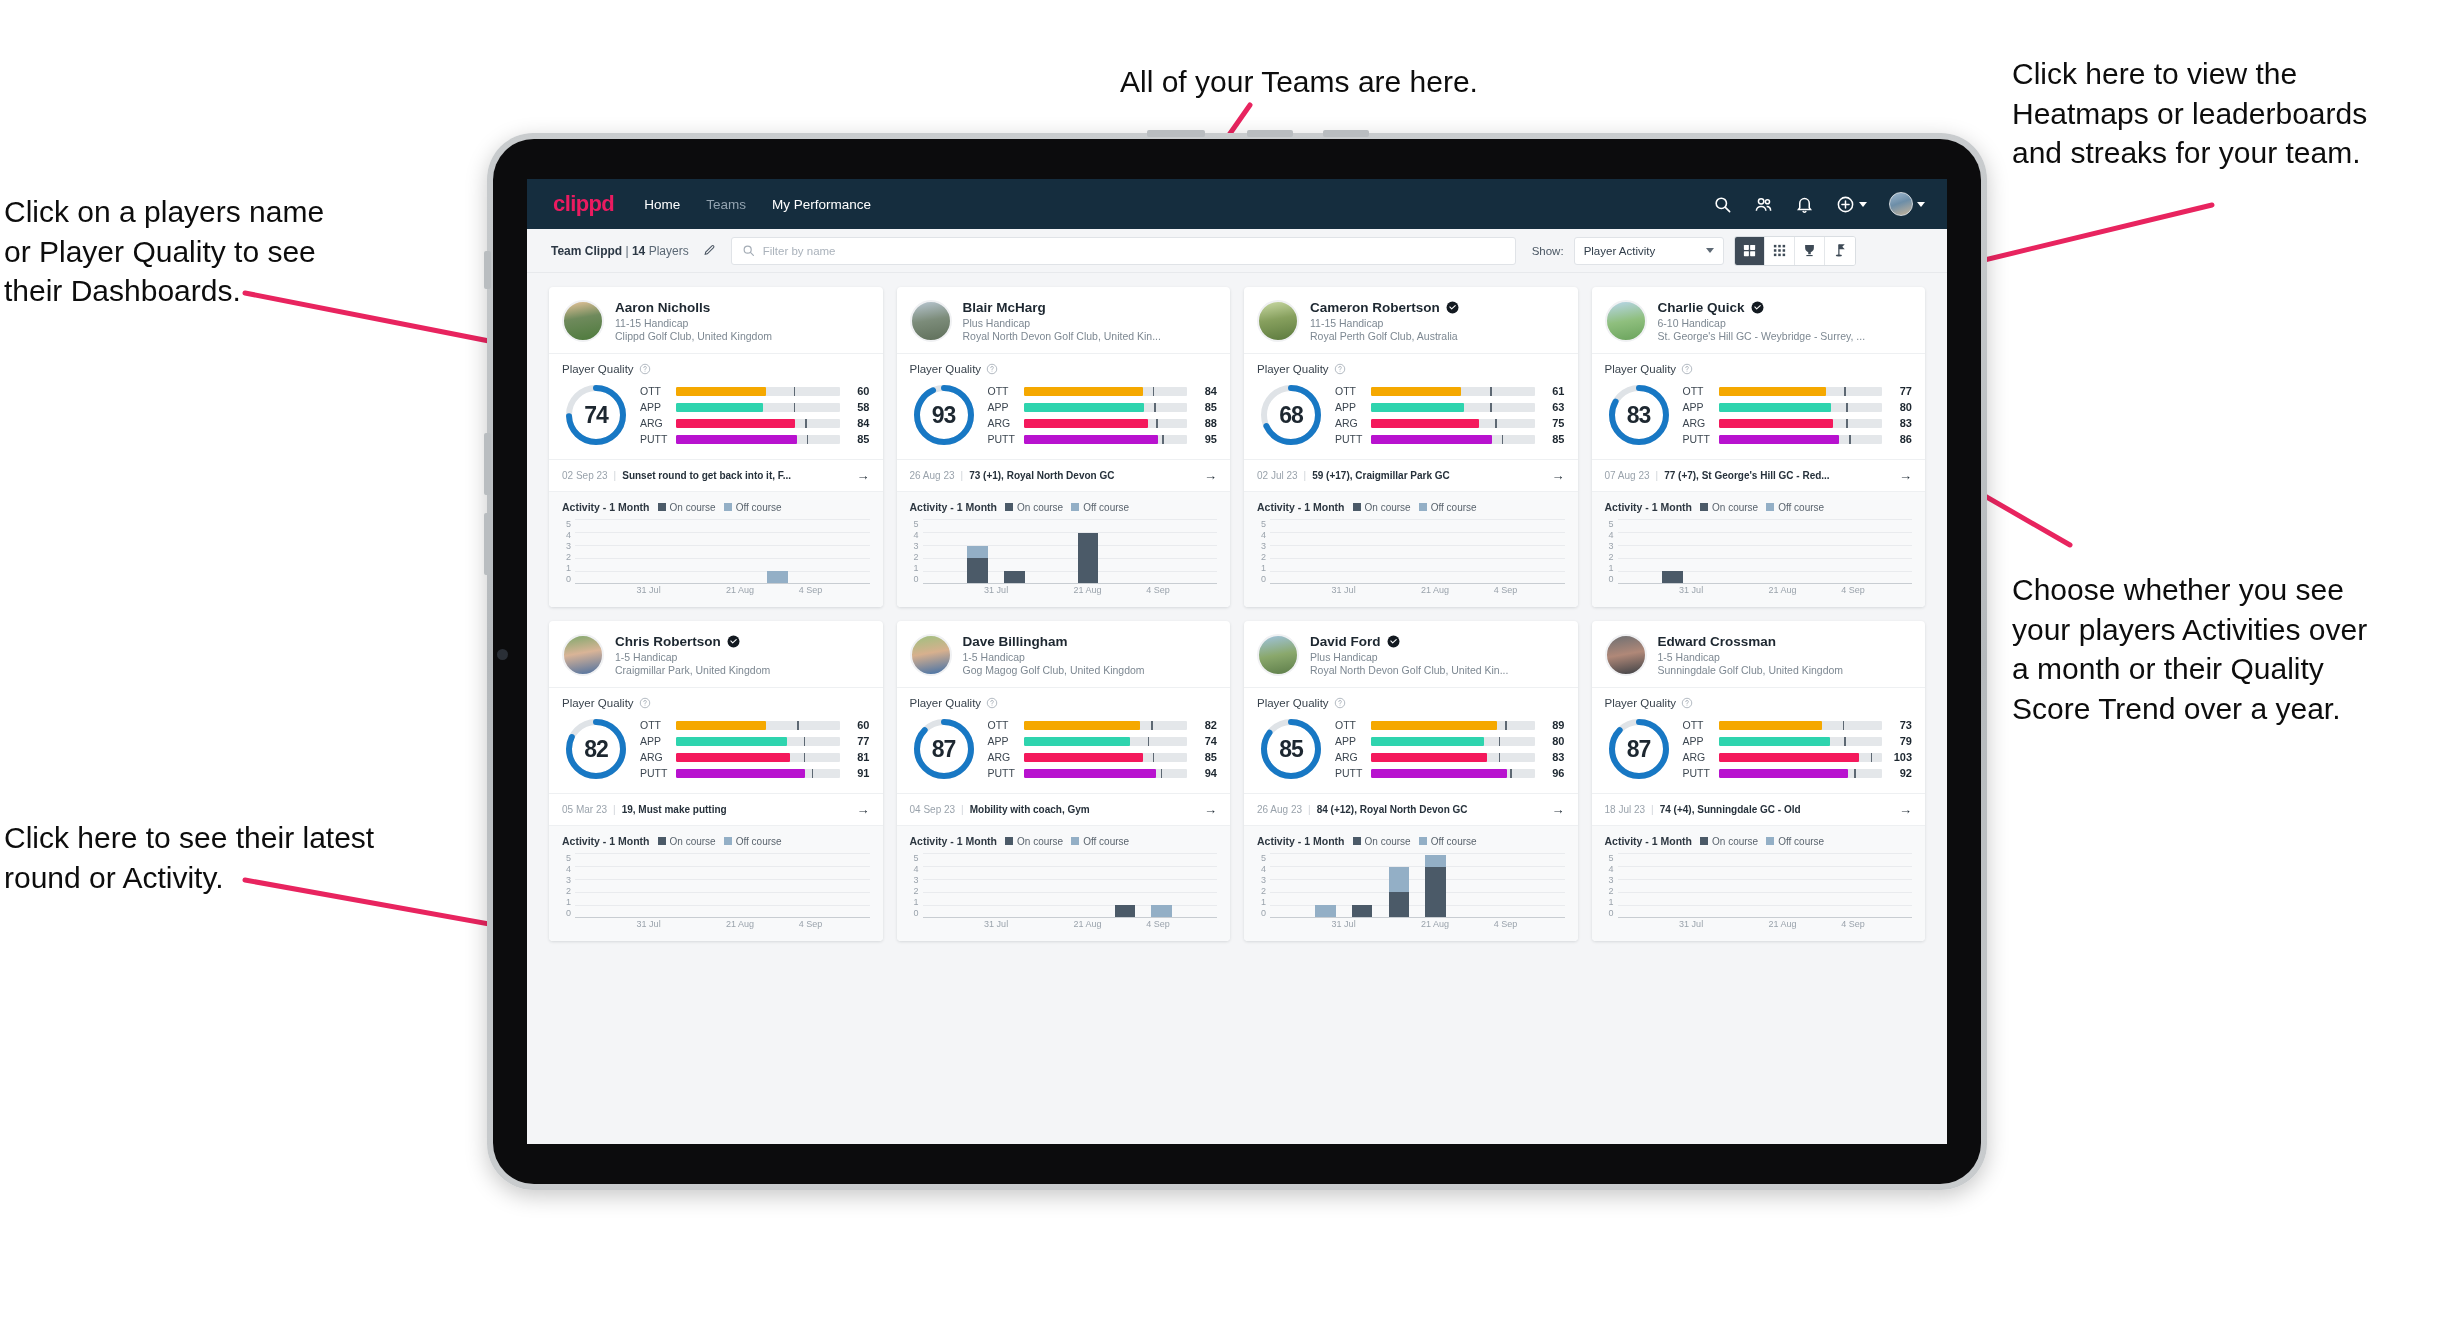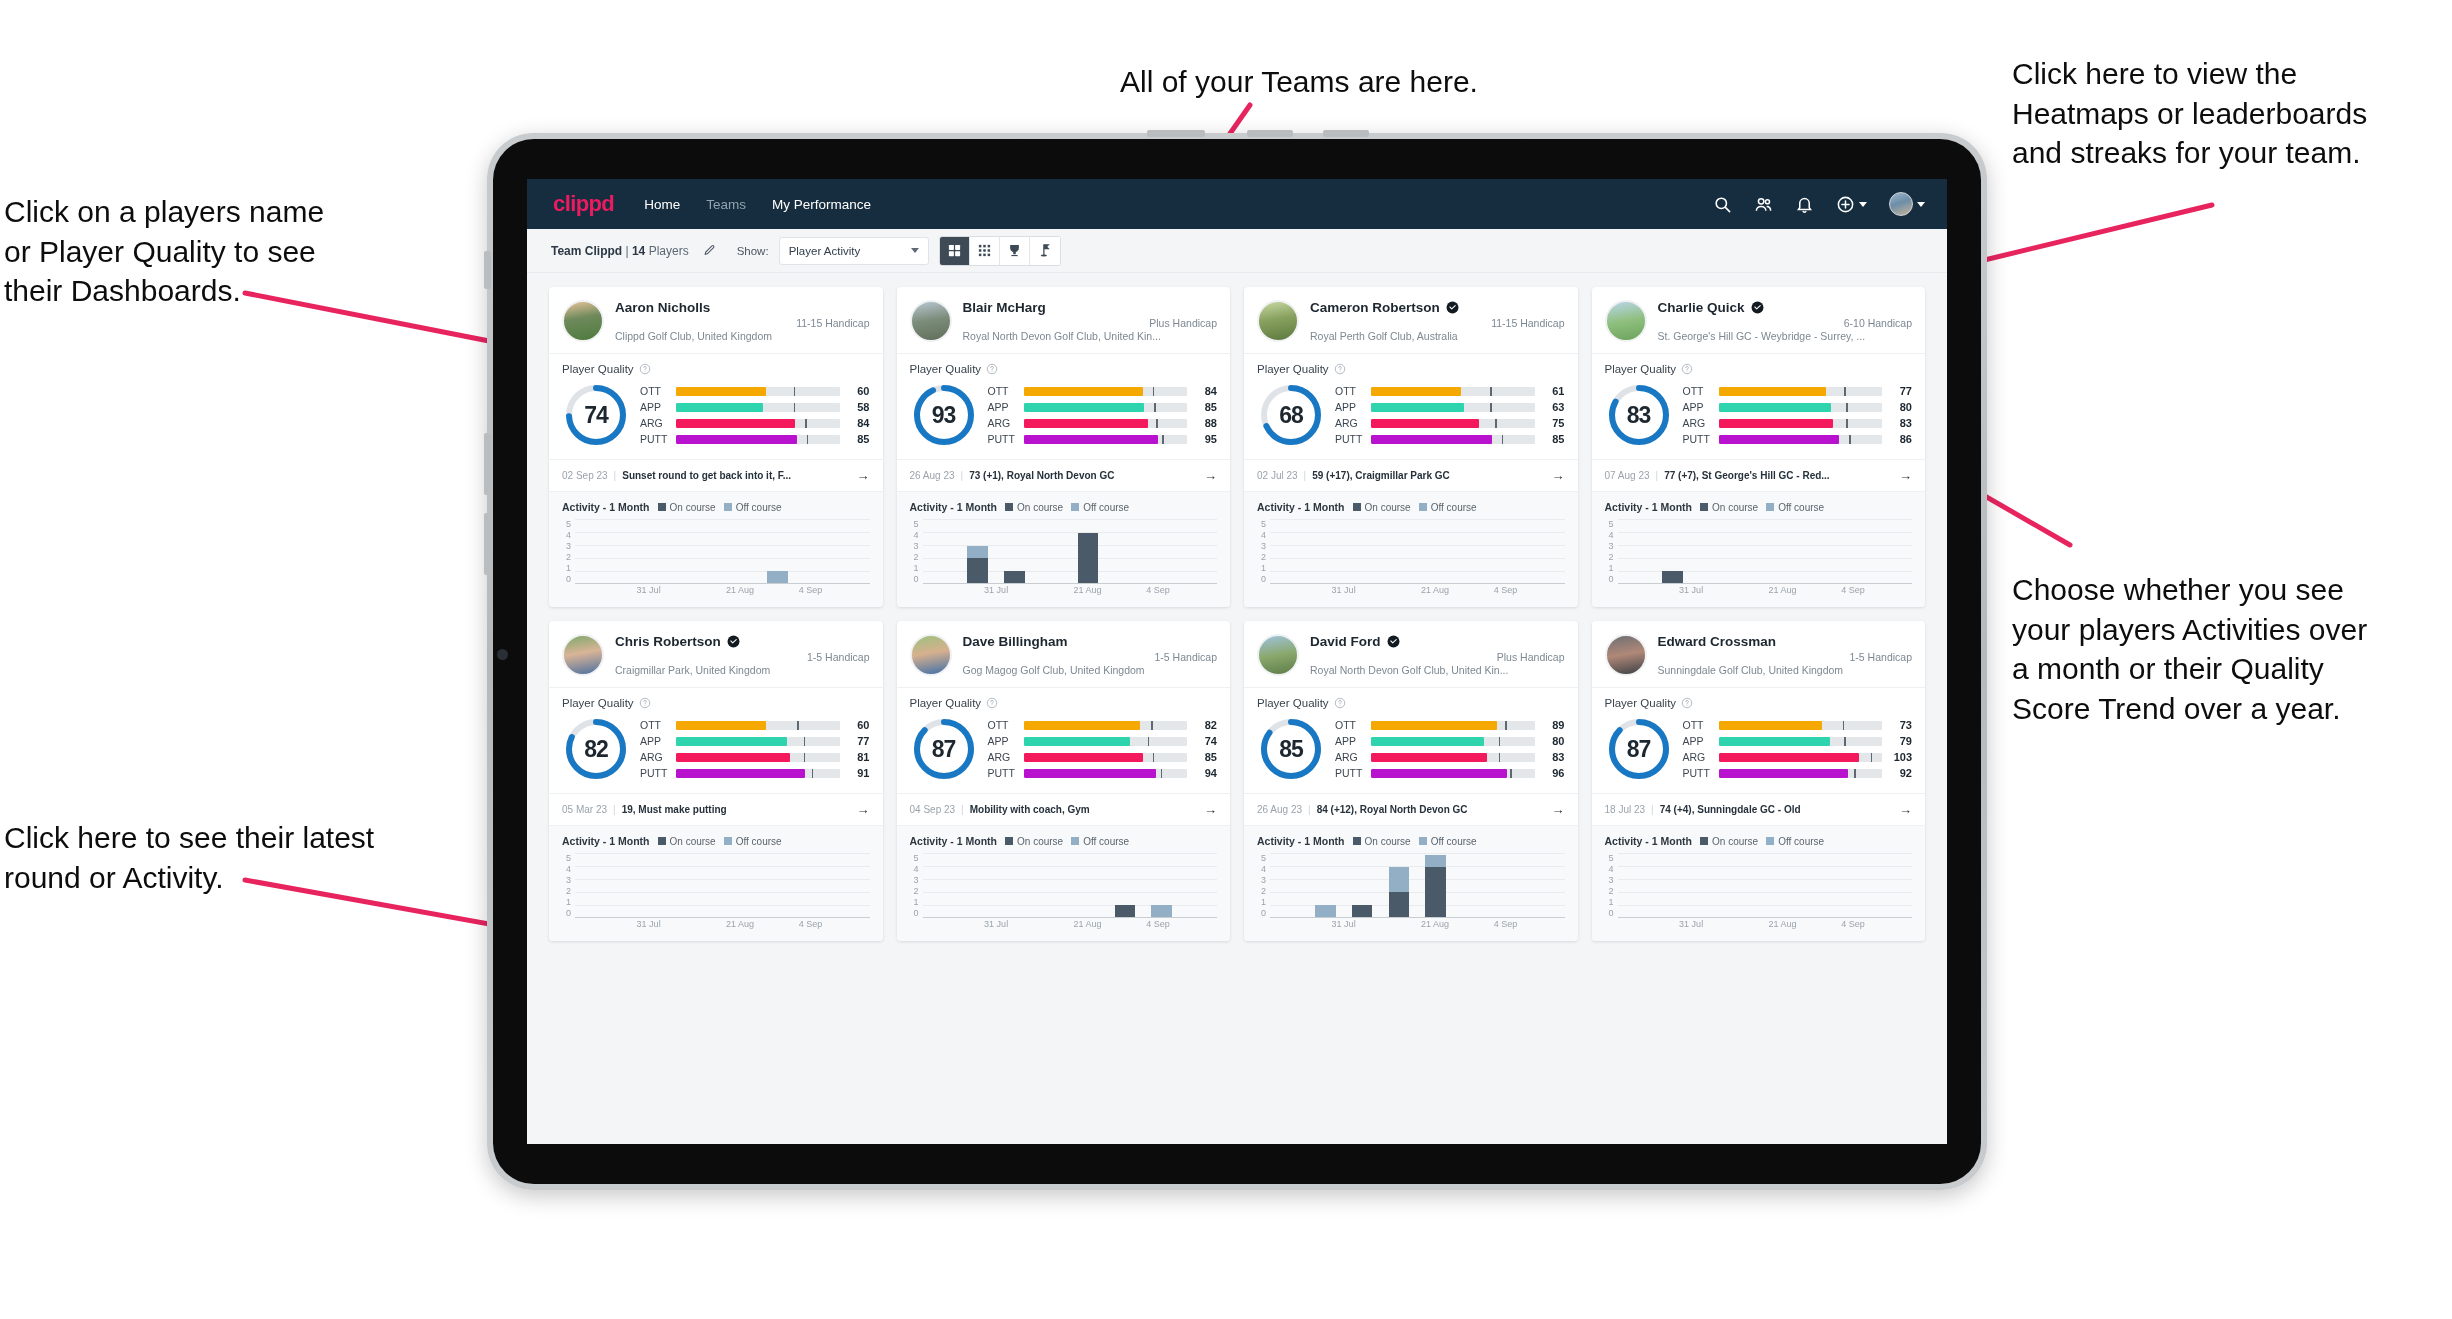--- a/index.html
+++ b/index.html
@@ -177,21 +177,21 @@
   .av3 { background: linear-gradient(170deg,#b8d6ea 0%, #8fbf7e 50%, #6aa35c 100%); }
   .av4 { background: linear-gradient(170deg,#7fa86c 0%, #d9b497 45%, #4b6fa0 100%); }
   .av5 { background: linear-gradient(170deg,#9ec07f 0%, #d7b08e 45%, #3f6fa8 100%); }
   .av6 { background: linear-gradient(170deg,#9fc3de 0%, #8aa86c 50%, #5d7d4a 100%); }
   .av7 { background: linear-gradient(170deg,#6d6f72 0%, #b08878 48%, #3c4045 100%); }
 
   .who { min-width: 0; flex: 1; }
   .pname-row { display: flex; align-items: center; gap: 6px; }
   .pname { font-size: 13.5px; font-weight: 700; color: #1d2730; white-space: nowrap; }
   .verified { width: 13px; height: 13px; flex: none; }
-  .phcap { font-size: 10.5px; color: #7d8892; margin-top: 2px; text-align: right; }
+  .phcap { font-size: 10.5px; color: #7d8892; margin-top: 2px; }
   .pclub {
     font-size: 10.5px; color: #7d8892; margin-top: 1px;
     white-space: nowrap; overflow: hidden; text-overflow: ellipsis;
   }
 
   .pq-section { padding: 0 13px 10px 13px; border-top: 1px solid #eef0f2; }
   .pq-title { display: flex; align-items: center; gap: 5px; padding: 9px 0 6px 0; }
   .pq-title span { font-size: 11.5px; color: #39434d; }
   .q-mark { width: 12px; height: 12px; }
 
@@ -346,20 +346,27 @@
         <div class="team-label">
           <b>Team Clippd</b>
           <span class="lt">|</span>
           <b>14</b>
           <span class="lt">Players</span>
         </div>
         <div class="pencil-btn">
           <svg viewBox="0 0 24 24" fill="none" stroke="#4b5663" stroke-width="1.9">
               <path d="M16.5 3.5a2.1 2.1 0 0 1 3 3L8 18l-4 1 1-4z"></path>
             </svg>
+        </div>
+        <div class="search-box">
+          <svg viewBox="0 0 24 24" fill="none" stroke="#a5adb6" stroke-width="2.2">
+              <circle cx="10.5" cy="10.5" r="6.5"></circle>
+              <path d="M15.6 15.6 L21 21" stroke-linecap="round"></path>
+            </svg>
+          <input type="text" placeholder="Filter by name" style="">
         </div>
         <div class="show-label">Show:</div>
         <div class="select-box">
           <span>Player Activity</span>
           <span class="sel-caret"></span>
         </div>
         <div class="viewtoggle">
           <div class="vt active">
             <svg viewBox="0 0 24 24" fill="#ffffff">
                 <rect x="3" y="3" width="8" height="8" rx="1"></rect>

